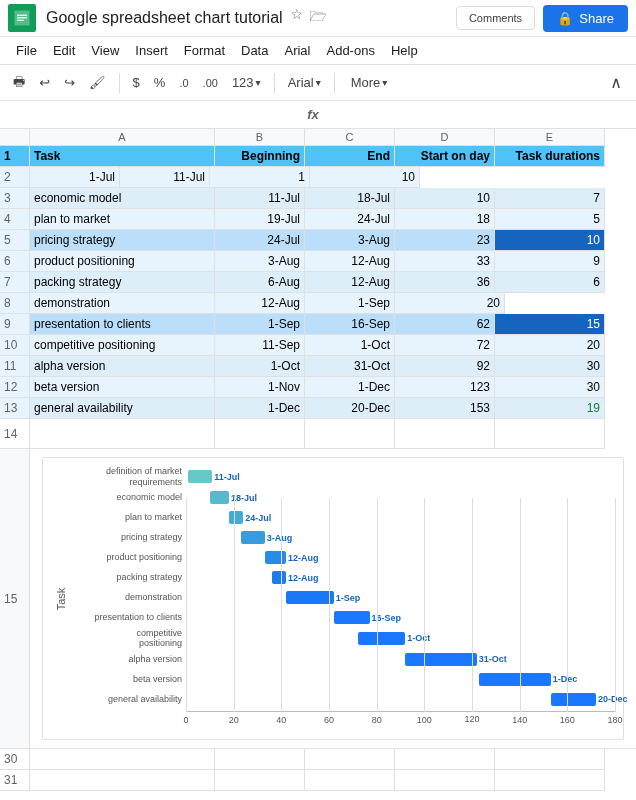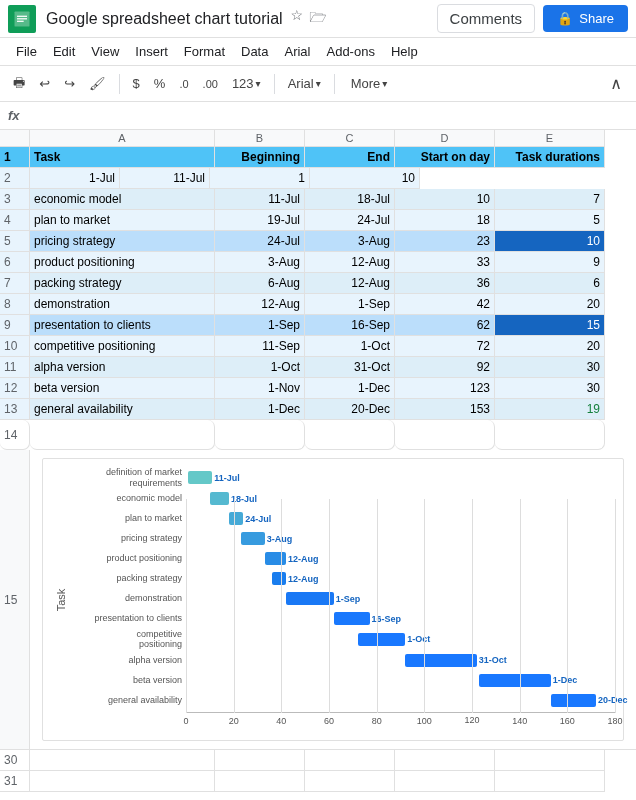--- a/index.html
+++ b/index.html
@@ -7,37 +7,37 @@
 
     
     #top-bar { display: flex; align-items: center; background: #fff; padding: 4px 8px; border-bottom: 1px solid #e0e0e0; }
     #app-icon { width: 28px; height: 28px; background: #0f9d58; border-radius: 2px; display: flex; align-items: center; justify-content: center; margin-right: 10px; flex-shrink: 0; }
     #app-icon svg { width: 20px; height: 20px; }
     #title-section { flex: 1; }
     #doc-title { font-size: 16px; color: #202124; font-weight: normal; }
     #title-icons { display: flex; gap: 6px; margin-left: 8px; color: #5f6368; }
     #title-row { display: flex; align-items: center; }
     #header-buttons { display: flex; align-items: center; gap: 8px; margin-left: auto; }
-    #comments-btn { background: #fff; border: 1px solid #dadce0; border-radius: 4px; padding: 5px 12px; font-size: 15px; cursor: pointer; color: #3c4043; font-weight: 500; }
+    #comments-btn { background: #fff; border: 1px solid #dadce0; border-radius: 4px; padding: 5px 12px; font-size: 11px; cursor: pointer; color: #3c4043; font-weight: 500; }
     #share-btn { background: #1a73e8; border: none; border-radius: 4px; padding: 6px 14px; font-size: 13px; cursor: pointer; color: #fff; font-weight: 500; display: flex; align-items: center; gap: 6px; }
 
     
     #menu-bar { display: flex; align-items: center; padding: 2px 8px; border-bottom: 1px solid #e0e0e0; font-size: 13px; color: #202124; }
     #menu-bar span { padding: 4px 8px; cursor: pointer; border-radius: 3px; }
 
     
     #toolbar { display: flex; align-items: center; padding: 3px 8px; border-bottom: 1px solid #e0e0e0; gap: 4px; min-height: 36px; }
     .toolbar-btn { border: none; background: none; cursor: pointer; padding: 3px 5px; border-radius: 3px; font-size: 13px; color: #444; display: flex; align-items: center; }
     .toolbar-divider { width: 1px; height: 20px; background: #dadce0; margin: 0 4px; }
     .toolbar-dropdown { display: flex; align-items: center; border: 1px solid transparent; border-radius: 3px; padding: 2px 4px; cursor: pointer; font-size: 13px; color: #444; }
     #more-btn { display: flex; align-items: center; gap: 2px; padding: 3px 8px; border-radius: 3px; cursor: pointer; font-size: 13px; color: #444; }
     #collapse-btn { margin-left: auto; border: none; background: none; cursor: pointer; padding: 3px 6px; color: #444; font-size: 16px; }
 
     
-    #formula-bar { display: flex; align-items: center; padding: 2px 8px; border-bottom: 1px solid #e0e0e0; min-height: 28px; }
+    #formula-bar { display: flex; align-items: center; padding: 2px 8px; border-bottom: 1px solid #e0e0e0; min-height: 28px; justify-content: center; }
     #formula-icon { font-size: 13px; color: #5f6368; margin-right: 10px; font-style: italic; font-weight: bold; }
 
     
     #spreadsheet { display: flex; flex-direction: column; }
     #col-headers { display: flex; }
     .row-num-cell { width: 30px; min-width: 30px; background: #f8f9fa; border-right: 1px solid #e0e0e0; border-bottom: 1px solid #e0e0e0; text-align: center; font-size: 11px; color: #5f6368; padding: 2px 0; }
     .col-header { background: #f8f9fa; border-right: 1px solid #e0e0e0; border-bottom: 1px solid #e0e0e0; text-align: center; font-size: 11px; color: #5f6368; padding: 2px 0; display: flex; align-items: center; justify-content: center; }
     .col-a { width: 185px; min-width: 185px; }
     .col-b { width: 90px; min-width: 90px; }
     .col-c { width: 90px; min-width: 90px; }
@@ -56,21 +56,21 @@
     #chart-title { font-size: 15px; font-weight: bold; color: #333; margin-bottom: 8px; margin-left: 10px; }
     .gantt-row { display: flex; align-items: center; min-height: 20px; }
     .gantt-label { width: 115px; min-width: 115px; text-align: right; font-size: 10px; color: #555; padding-right: 6px; line-height: 1.2; }
     .gantt-track { flex: 1; position: relative; height: 16px; }
     .gantt-bar { position: absolute; height: 14px; top: 1px; border-radius: 2px; display: flex; align-items: center; }
 
     .chart-container { display: flex; position: relative; }
     .y-axis-wrapper { width: 20px; display: flex; align-items: center; justify-content: center; }
     .y-label-text { font-size: 11px; color: #555; transform: rotate(-90deg); white-space: nowrap; }
 
-    #row14 .cell { background: #fff; min-height: 30px; border-radius: 7px; }
+    #row14 .cell { background: #fff; min-height: 30px; }
   </style>
 </head>
 <body>
 
 <div id="top-bar">
   <div id="app-icon">
     <svg viewBox="0 0 24 24" fill="none">
       <rect x="3" y="3" width="18" height="18" rx="1" fill="white" opacity="0.3"></rect>
       <rect x="6" y="8" width="12" height="1.5" fill="white"></rect>
       <rect x="6" y="11" width="12" height="1.5" fill="white"></rect>
@@ -204,21 +204,20 @@
     <div class="cell col-b right" style="background:#ddeef8;">6-Aug</div>
     <div class="cell col-c right" style="background:#ddeef8;">12-Aug</div>
     <div class="cell col-d right" style="background:#ddeef8;">36</div>
     <div class="cell col-e right" style="background:#ddeef8; color:#000;">6</div>
   </div>
       <div class="sheet-row data-row">
     <div class="row-num-cell cell">8</div>
     <div class="cell col-a" style="background:#e8f4fd;">demonstration</div>
     <div class="cell col-b right" style="background:#e8f4fd;">12-Aug</div>
     <div class="cell col-c right" style="background:#e8f4fd;">1-Sep</div>
-    <div class="cell col-d right" style="background:#e8f4fd;">42</div>
     <div class="cell col-e right" style="background:#e8f4fd; color:#000;">20</div>
   </div>
       <div class="sheet-row data-row">
     <div class="row-num-cell cell">9</div>
     <div class="cell col-a" style="background:#bbdefb;">presentation to clients</div>
     <div class="cell col-b right" style="background:#bbdefb;">1-Sep</div>
     <div class="cell col-c right" style="background:#bbdefb;">16-Sep</div>
     <div class="cell col-d right" style="background:#bbdefb;">62</div>
     <div class="cell col-e right" style="background:#1565c0; color:#fff;">15</div>
   </div>

